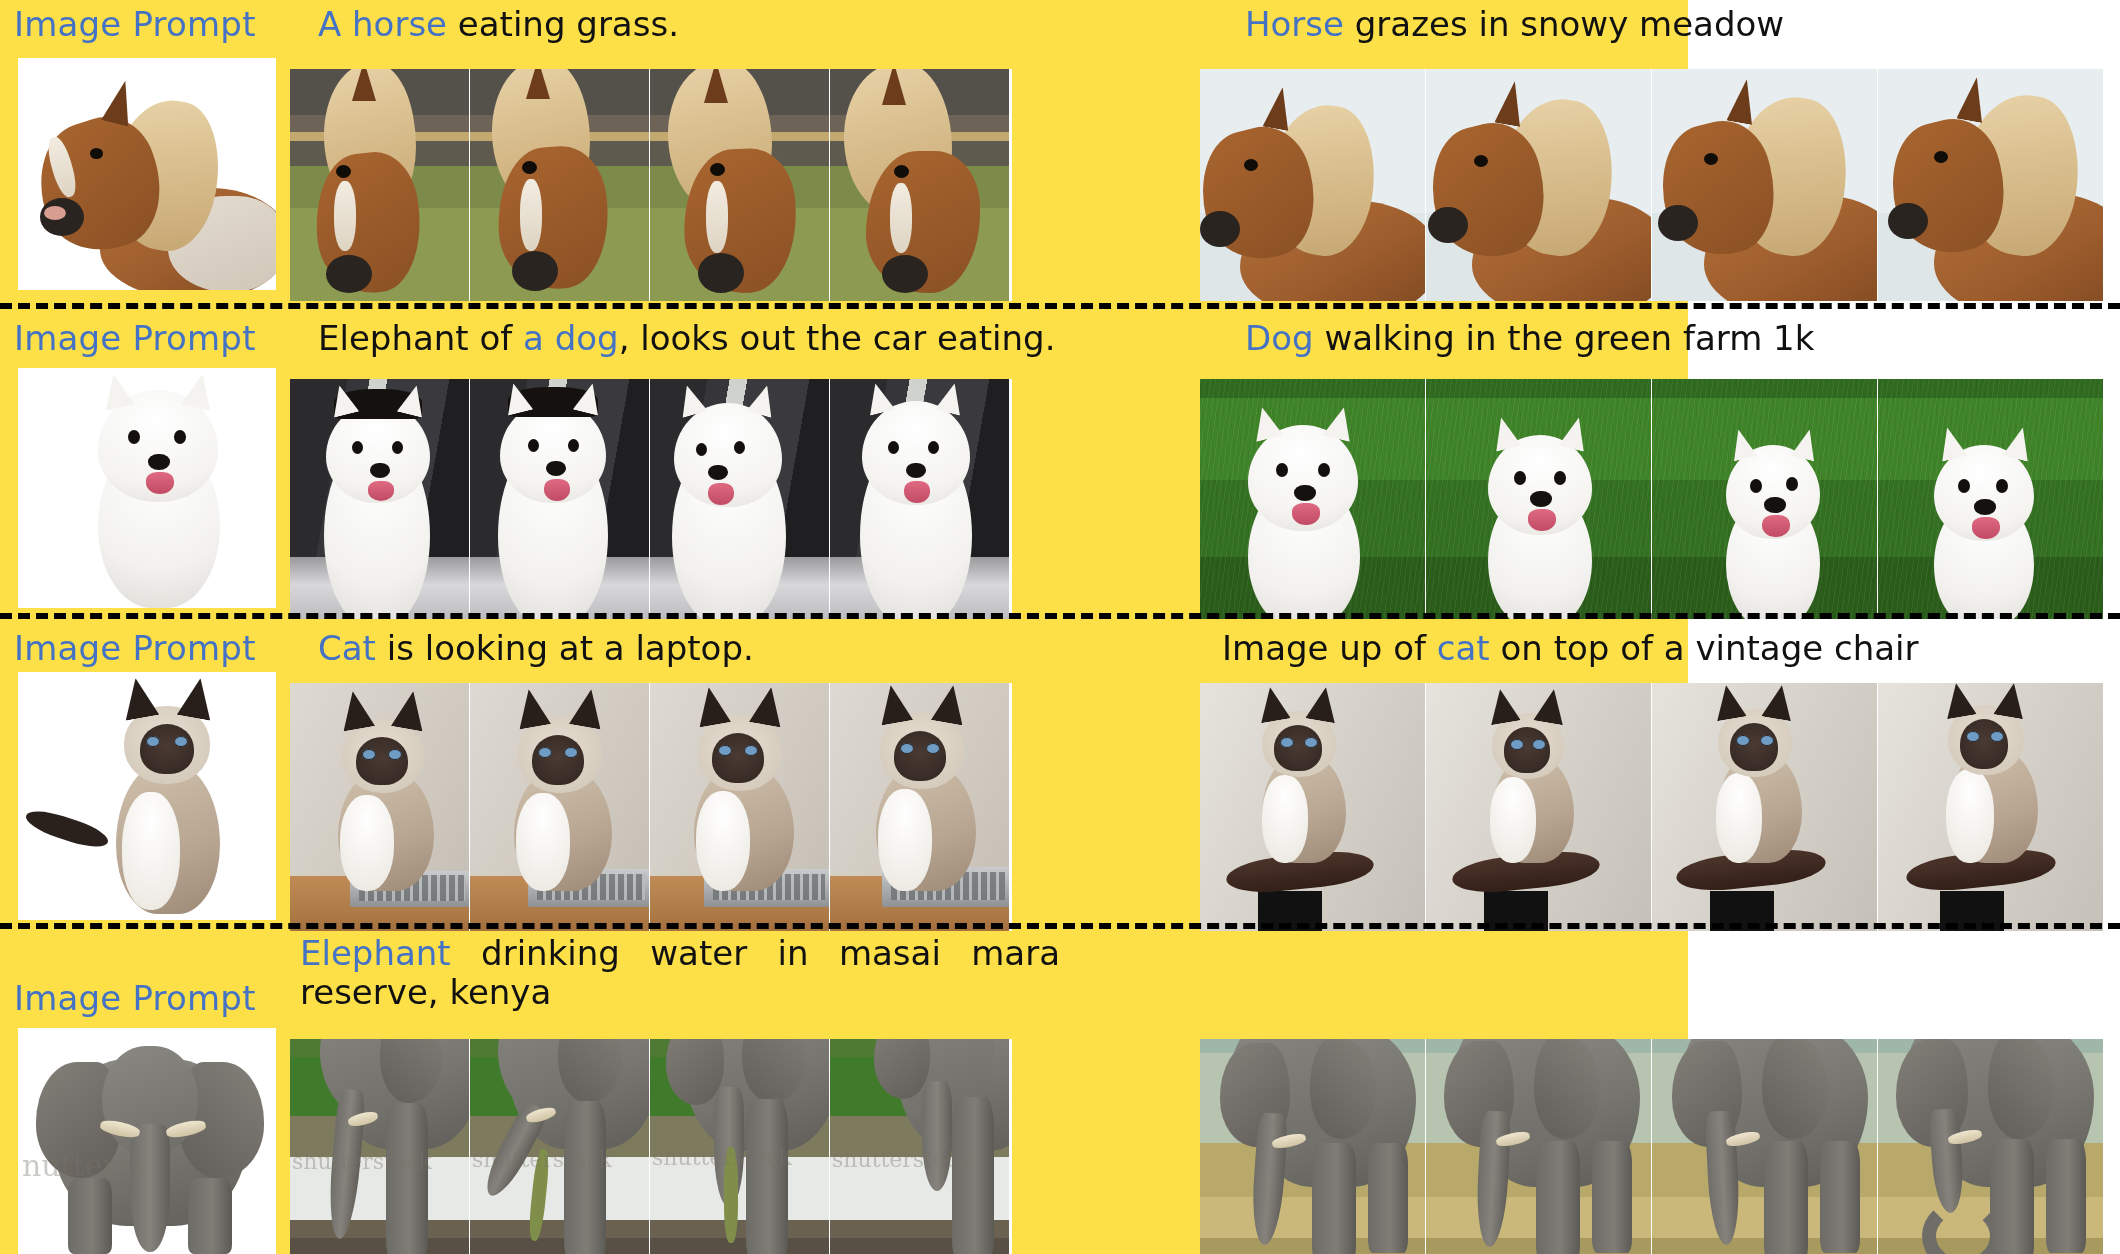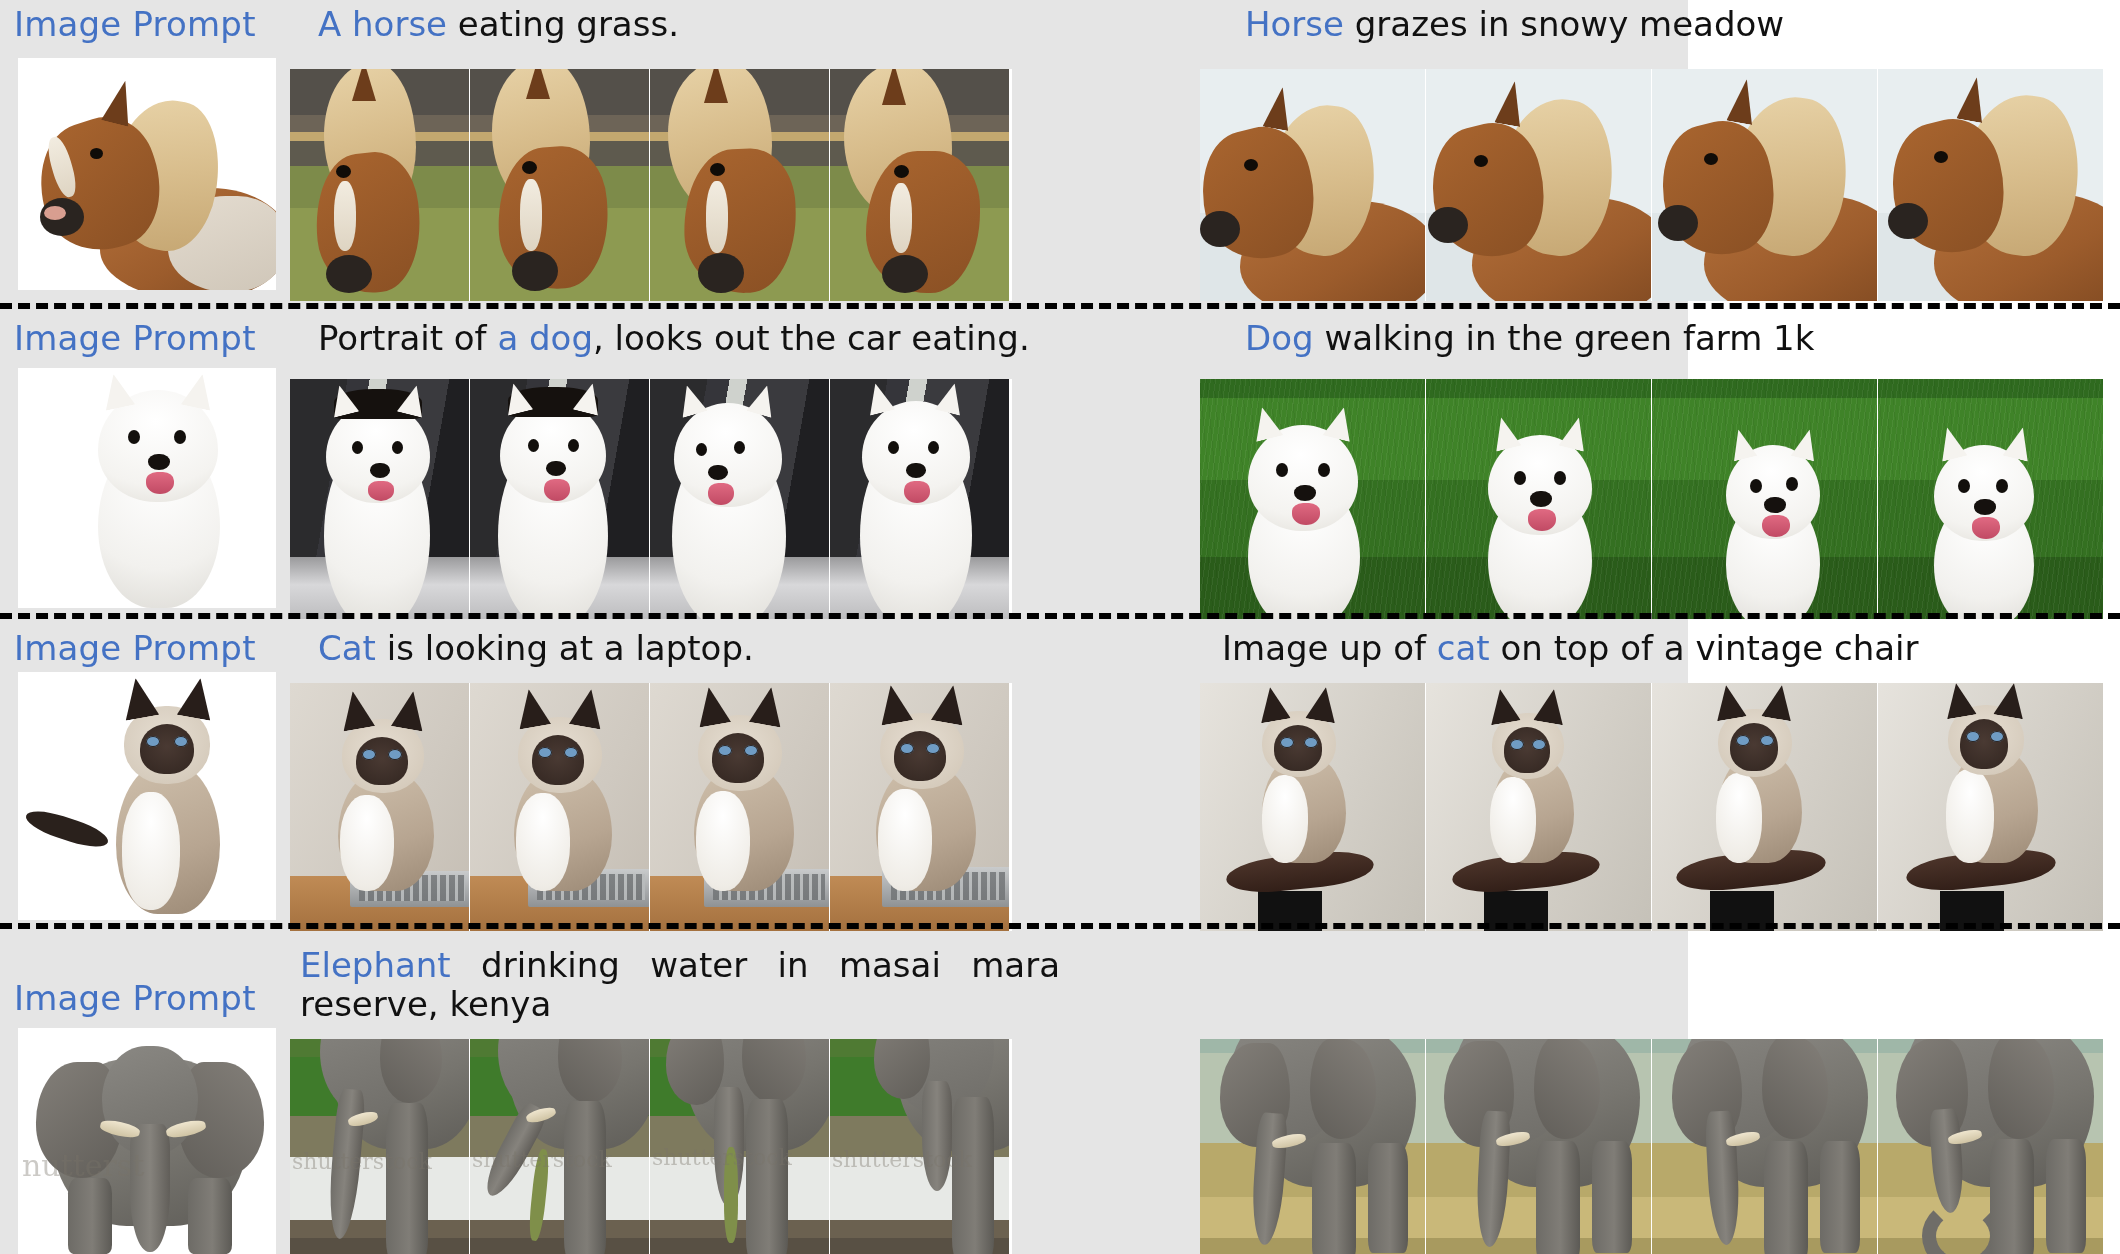--- a/index.html
+++ b/index.html
@@ -1,17 +1,17 @@
 <!DOCTYPE html>
 <html><head>
 <meta charset="utf-8">
 <style>
   html,body{margin:0;padding:0;background:#ffffff;}
   body{width:2120px;height:1254px;font-family:"DejaVu Sans",sans-serif;overflow:hidden;}
-  .figure{position:relative;width:1688px;height:1254px;background:#e5e5e5;}
+  .figure{position:relative;width:1688px;height:1254px;background:#fde047;}
 
   .row{position:absolute;left:0;width:2120px;}
   .sep{position:absolute;left:0;width:2120px;height:0;
        border-top:6px dashed #000;}
 
   .prompt-label{position:absolute;color:#4472c4;font-size:34px;
       font-family:"DejaVu Sans",sans-serif;letter-spacing:.2px;white-space:nowrap;}
 
   .caption{position:absolute;font-size:34px;color:#111;white-space:nowrap;
       font-family:"DejaVu Sans",sans-serif;}
@@ -221,21 +221,21 @@
     </div>
   </div>
 
   <div class="sep" style="top:303px;"></div>
 
   <div class="row" style="top:310px;height:303px;">
 
     <div class="prompt-label" style="left:14px;top:8px;">Image Prompt</div>
 
     <div class="caption" style="left:318px;top:8px;">
-      <span>Portrait of </span><span class="hl">a dog</span><span>, looks out the car eating.</span>
+      <span>Elephant of </span><span class="hl">a dog</span><span>, looks out the car eating.</span>
     </div>
 
     <div class="caption" style="left:1245px;top:8px;">
       <span class="hl">Dog</span><span> walking in the green farm 1k</span>
     </div>
 
     <div class="refimg" style="left:18px;top:58px;width:258px;height:240px;">
       <div class="scene" style="background:#fff;">
         <div class="dog-body" style="left:80px;top:70px;width:122px;height:170px;"></div>
         <div class="dog-head" style="left:80px;top:22px;width:120px;height:112px;"></div>
@@ -499,21 +499,21 @@
       </div>
     </div>
   </div>
 
   <div class="sep" style="top:923px;"></div>
 
   <div class="row" style="top:930px;height:324px;">
 
     <div class="prompt-label" style="left:14px;top:48px;">Image Prompt</div>
 
-    <div class="caption wrap just" style="left:300px;top:16px;width:760px;">
+    <div class="caption wrap just" style="left:300px;top:4px;width:760px;">
       <span class="hl">Elephant</span><span> drinking water in masai mara reserve, kenya</span>
     </div>
 
 
     <div class="refimg" style="left:18px;top:98px;width:258px;height:226px;">
       <div class="scene" style="background:#fff;">
         <div class="ele-body" style="left:34px;top:30px;width:196px;height:168px;"></div>
         <div class="ele-ear" style="left:18px;top:34px;width:86px;height:116px;"></div>
         <div class="ele-ear" style="left:160px;top:34px;width:86px;height:116px;transform:scaleX(-1);"></div>
         <div class="ele-head" style="left:84px;top:18px;width:96px;height:108px;"></div>

